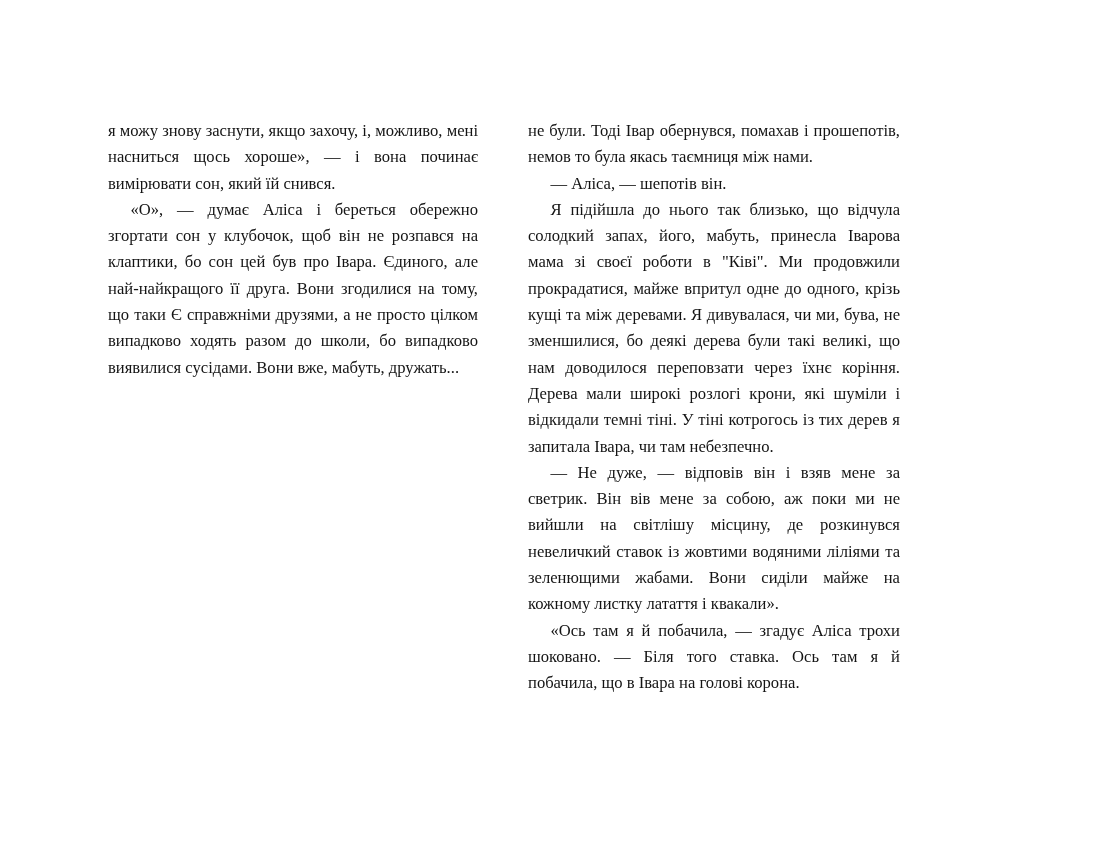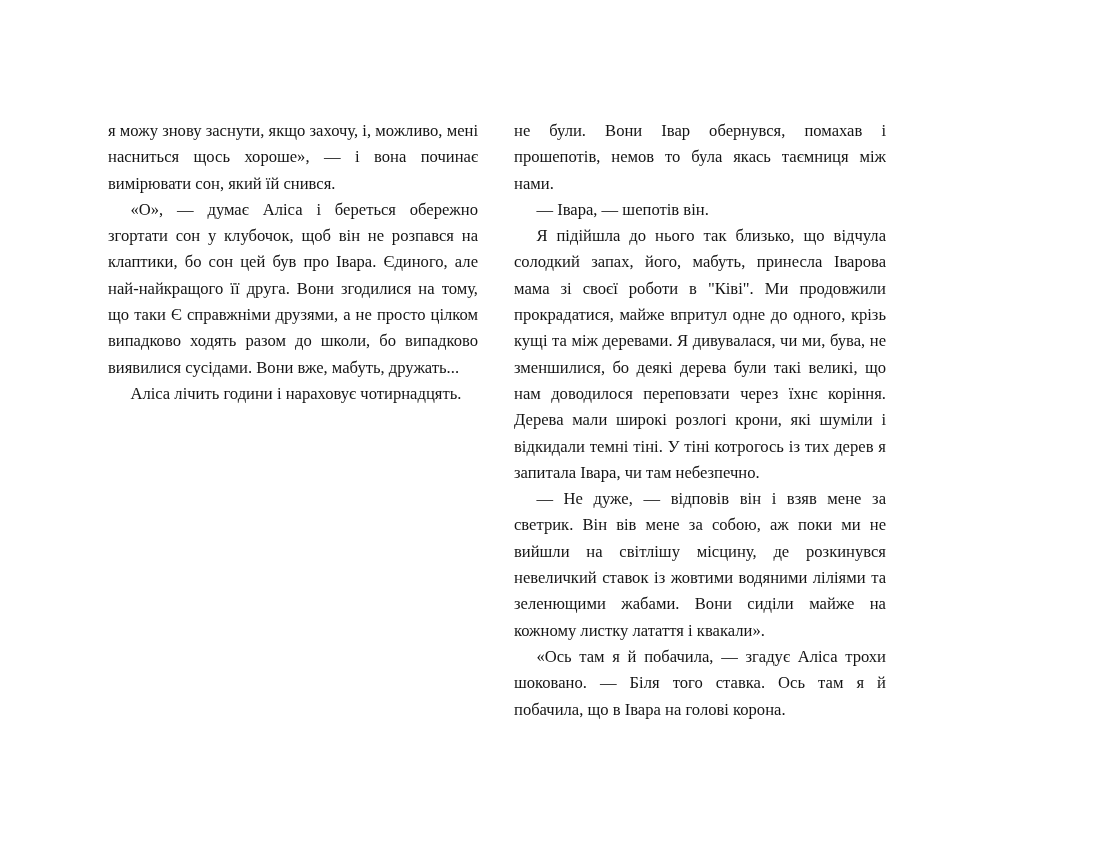--- a/index.html
+++ b/index.html
@@ -14,21 +14,21 @@
     color: #1a1a1a;
     overflow: hidden;
   }
   .spread {
     position: relative;
     width: 1105px;
     height: 744px;
     display: flex;
     box-sizing: border-box;
     padding: 118px 95px 0 108px;
-    gap: 36px;
+    gap: 50px;
   }
   .page {
     position: relative;
     width: 370px;
     flex: 0 0 370px;
     height: 700px;
   }
   .page.right {
     width: 372px;
     flex: 0 0 372px;
@@ -51,29 +51,28 @@
 </style>
 </head>
 <body>
 
 <div class="spread">
 
   <div class="page left">
     <div class="text-col">
       <p class="noindent">я можу знову заснути, якщо захочу, і, можливо, мені насниться щось хороше», — і вона починає вимірювати сон, який їй снився.</p>
       <p>«О», — думає Аліса і береться обережно згортати сон у клубочок, щоб він не розпався на клаптики, бо сон цей був про Івара. Єдиного, але най-найкращого її друга. Вони згодилися на тому, що таки Є справжніми друзями, а не просто цілком випадково ходять разом до школи, бо випадково виявилися сусідами. Вони вже, мабуть, дружать...</p>
-      <p>Аліса лічить години і нараховує чотирнадцять.</p>
     </div>
 
   </div>
 
   <div class="page right">
     <div class="text-col">
-      <p class="noindent">не були. Вони Івар обернувся, помахав і прошепотів, немов то була якась таємниця між нами.</p>
-      <p>— Івара, — шепотів він.</p>
+      <p class="noindent">не були. Тоді Івар обернувся, помахав і прошепотів, немов то була якась таємниця між нами.</p>
+      <p>— Аліса, — шепотів він.</p>
       <p>Я підійшла до нього так близько, що відчула солодкий запах, його, мабуть, принесла Іварова мама зі своєї роботи в "Ківі". Ми продовжили прокрадатися, майже впритул одне до одного, крізь кущі та між деревами. Я дивувалася, чи ми, бува, не зменшилися, бо деякі дерева були такі великі, що нам доводилося переповзати через їхнє коріння. Дерева мали широкі розлогі крони, які шуміли і відкидали темні тіні. У тіні котрогось із тих дерев я запитала Івара, чи там небезпечно.</p>
       <p>— Не дуже, — відповів він і взяв мене за светрик. Він вів мене за собою, аж поки ми не вийшли на світлішу місцину, де розкинувся невеличкий ставок із жовтими водяними ліліями та зеленющими жабами. Вони сиділи майже на кожному листку латаття і квакали».</p>
       <p>«Ось там я й побачила, — згадує Аліса трохи шоковано. — Біля того ставка. Ось там я й побачила, що в Івара на голові корона.</p>
     </div>
 
   </div>
 
 </div>
 
 </body></html>

